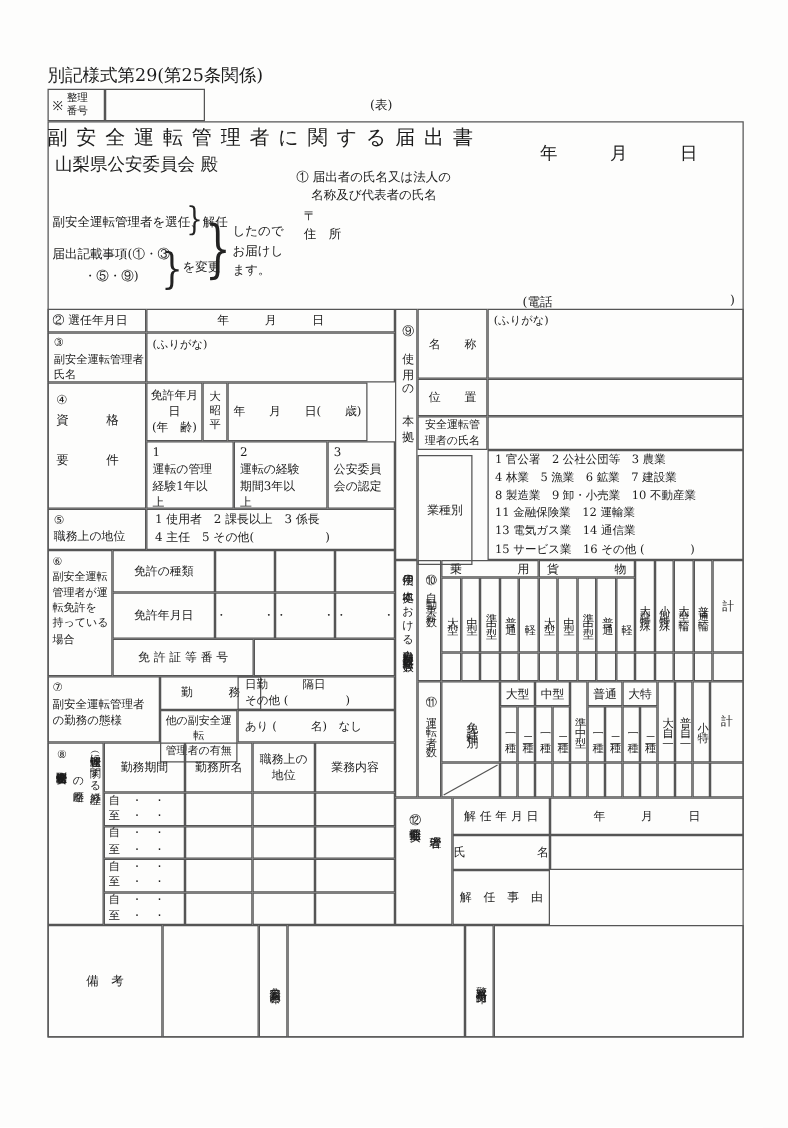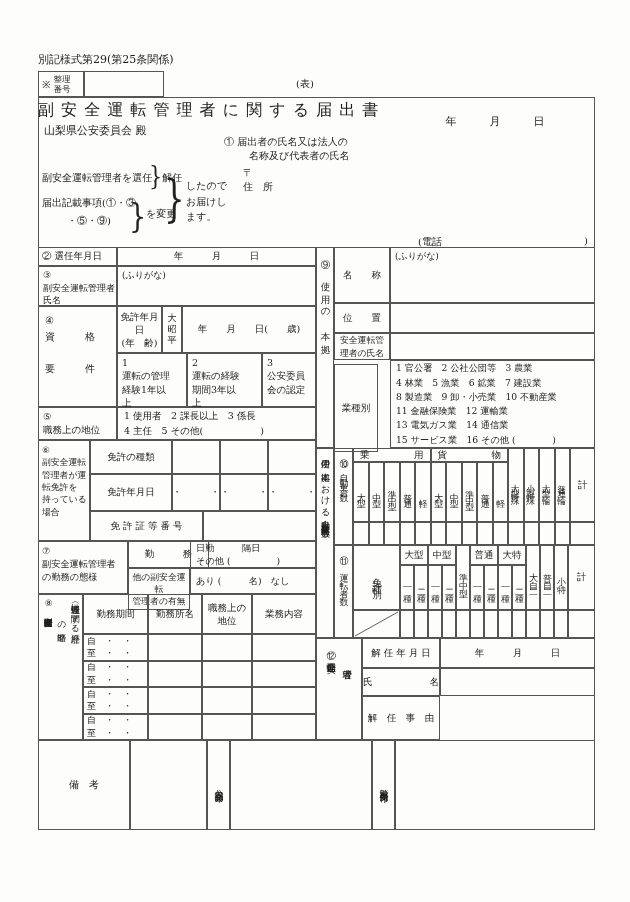--- a/index.html
+++ b/index.html
@@ -4,21 +4,21 @@
 <style>
   html,body{margin:0;padding:0;background:#fff;}
   #page{position:relative;width:630px;height:902px;background:#fdfdfc;
         font-family:"DejaVu Serif","Liberation Serif",serif;color:#1b1b1b;font-size:10px;overflow:hidden;}
   .c{position:absolute;box-sizing:border-box;border:1px solid #555;}
   .t{position:absolute;}
   .ct{display:flex;align-items:center;justify-content:center;text-align:center;}
   .cl{display:flex;align-items:center;}
   .tl{padding:2px 0 0 4px;}
   .pre{white-space:pre-line;}
-  .f88{font-size:8.8px;} .f9{font-size:9px;} .f92{font-size:9.2px;} .f95{font-size:9.5px;} .f105{font-size:11px;}
+  .f88{font-size:8.8px;} .f9{font-size:9px;} .f92{font-size:9.2px;} .f95{font-size:9.5px;} .f105{font-size:14px;}
   .lh14{line-height:1.4;} .lh15{line-height:1.5;} .lh16{line-height:1.6;}
   .vt{writing-mode:vertical-rl;text-orientation:mixed;}
   .vlr{writing-mode:vertical-lr;text-orientation:mixed;}
   .ls1{letter-spacing:1px;} .ls4{letter-spacing:4px;} .ls5{letter-spacing:5px;}
   .ls6{letter-spacing:6px;} .ls8{letter-spacing:8px;} .ls13{letter-spacing:13px;}
   .brace{position:absolute;font-family:"DejaVu Serif",serif;transform-origin:top left;color:#222;}
   .grp{display:flex;align-items:center;justify-content:space-between;padding:0 6px;}
   svg.diag{position:absolute;left:0;top:0;width:100%;height:100%;}
 </style>
 </head>
@@ -34,21 +34,21 @@
     <span class="pre" style="font-size:8.5px;line-height:1.2;">整理
 番号</span>
   </div>
   <div class="c" style="left:84px;top:71px;width:80px;height:26px;"></div>
 
   <div class="c" style="left:38px;top:97px;width:557px;height:733px;"></div>
 
   <div class="t" style="left:38px;top:100px;width:557px;font-size:16px;letter-spacing:1px;">副 安 全 運 転 管 理 者 に 関 す る 届 出 書</div>
   <div class="t f105" style="left:415px;top:114px;width:160px;text-align:center;">年　　　月　　　日</div>
   <div class="t f105" style="left:44px;top:123px;">山梨県公安委員会 殿</div>
-  <div class="t" style="left:224px;top:135px;text-align:right;">① 届出者の氏名又は法人の</div>
+  <div class="t" style="left:237px;top:135px;text-align:right;">① 届出者の氏名又は法人の</div>
   <div class="t" style="left:249px;top:149px;">名称及び代表者の氏名</div>
   <div class="t" style="left:243px;top:166px;">〒</div>
   <div class="t" style="left:243px;top:180px;">住　所</div>
 
   <div class="t" style="left:42px;top:171px;">副安全運転管理者を選任、解任</div>
   <div class="brace" style="left:149px;top:161px;font-size:26px;transform:scaleX(.8);">}</div>
   <div class="t" style="left:42px;top:196px;">届出記載事項(①・③</div>
   <div class="t" style="left:67px;top:214px;">・⑤・⑨)</div>
   <div class="brace" style="left:129px;top:195px;font-size:34px;transform:scaleX(.8);">}</div>
   <div class="t" style="left:146px;top:207px;">を変更</div>
@@ -72,21 +72,21 @@
 
   <div class="c pre lh16" style="left:38px;top:306px;width:79px;height:101px;padding:6px 0 0 6px;">④
 資　　　格
 
 要　　　件</div>
   <div class="c ct pre f95 lh14" style="left:117px;top:306px;width:45px;height:47px;">免許年月日
 (年　齢)</div>
   <div class="c ct pre f9" style="left:162px;top:306px;width:20px;height:47px;line-height:1.2;">大
 昭
 平</div>
-  <div class="c ct f95" style="left:182px;top:306px;width:134px;height:47px;">年　　月　　日(　　歳)</div>
+  <div class="c ct f95" style="left:182px;top:306px;width:112px;height:47px;">年　　月　　日(　　歳)</div>
   <div class="c pre f95 tl lh14" style="left:117px;top:353px;width:70px;height:54px;">1
 運転の管理
 経験1年以
 上</div>
   <div class="c pre f95 tl lh14" style="left:187px;top:353px;width:75px;height:54px;">2
 運転の経験
 期間3年以
 上</div>
   <div class="c pre f95 tl lh14" style="left:262px;top:353px;width:54px;height:54px;">3
 公安委員

